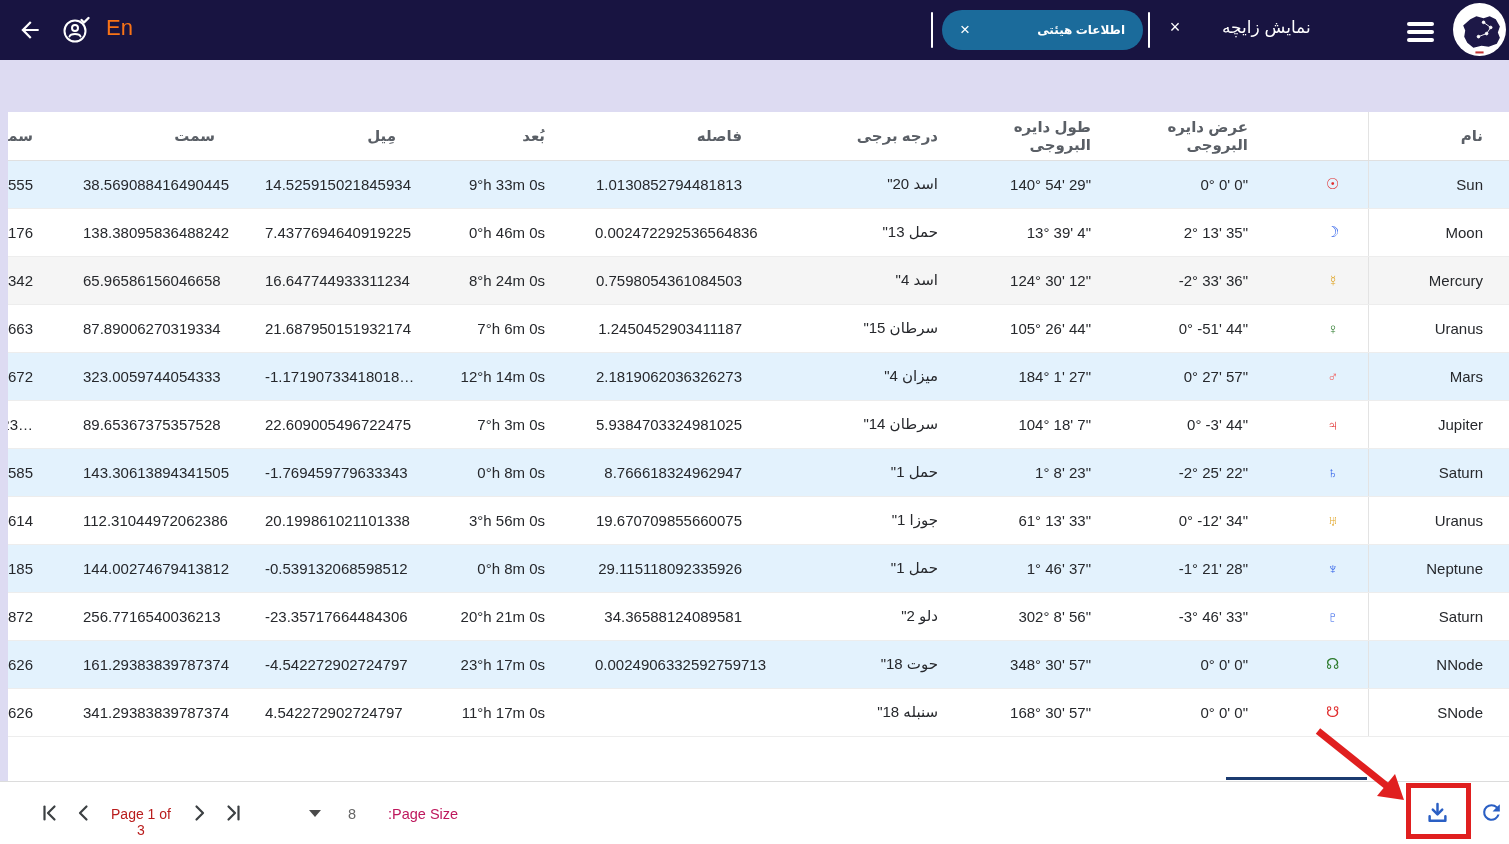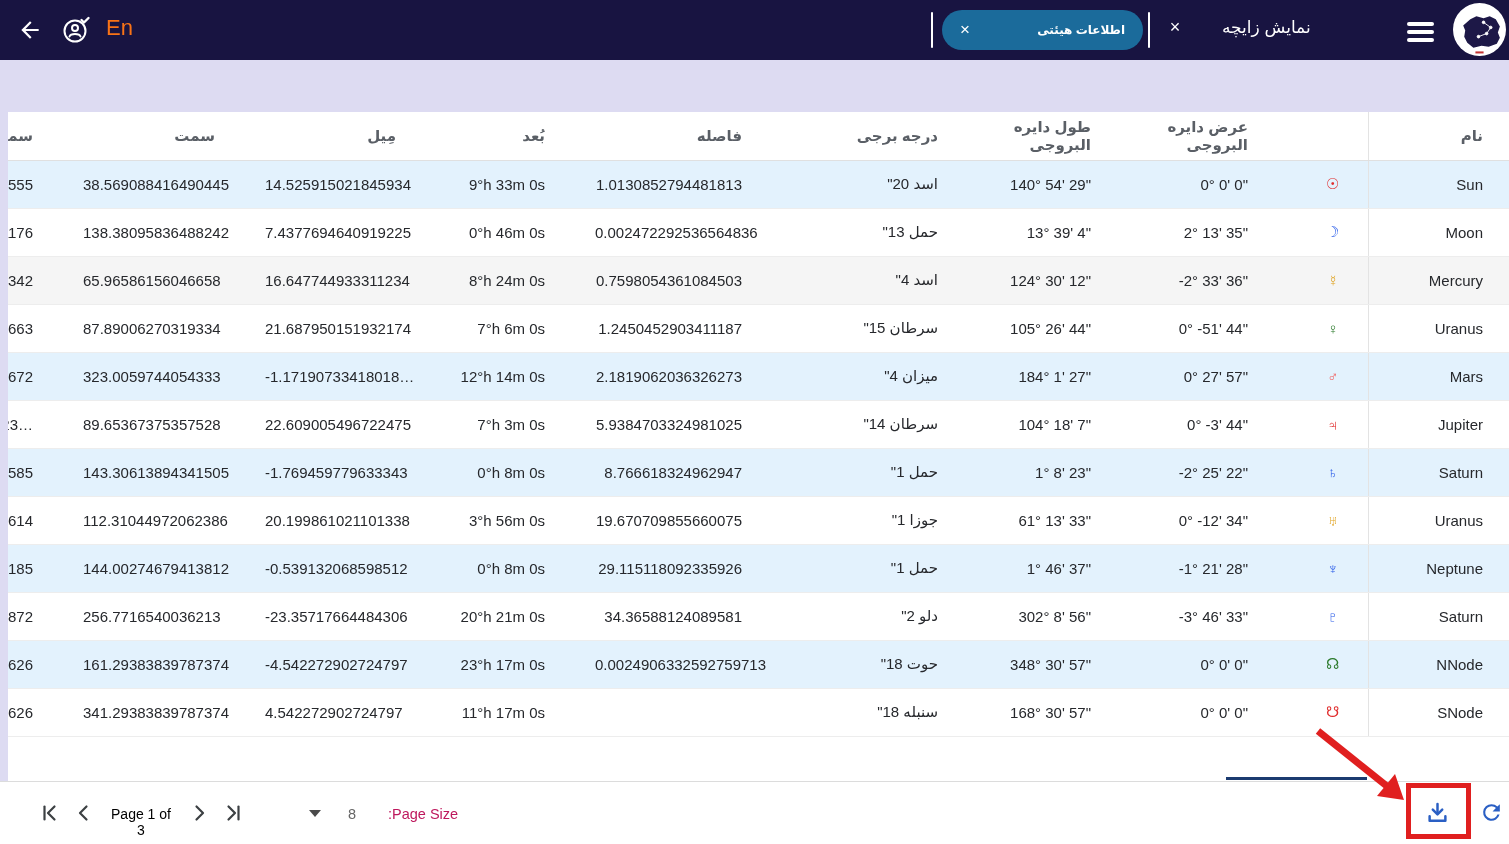--- a/index.html
+++ b/index.html
@@ -41,21 +41,21 @@
     border-left:1px solid #e3e3e3;padding-left:34px; }
   th.c-name { font-size:15px; color:#5a5f66; direction:rtl; }
 
   
   .footer { position:absolute; left:0; right:0; bottom:0; height:63px; background:#fff;
     border-top:1px solid #dcdcdc; z-index:5; }
   .pg-btn { position:absolute; top:801px; width:24px; height:24px; cursor:pointer; z-index:6; }
   .pg-btn svg { stroke:#3c4043; stroke-width:2.2; fill:none; stroke-linecap:round; stroke-linejoin:round; }
   .b-first { left:38px; } .b-prev { left:72px; } .b-next { left:187px; } .b-last { left:221px; }
   .pg-status { position:absolute; left:106px; top:806px; width:70px; text-align:center;
-    font-size:14px; color:#000000; z-index:6; }
+    font-size:14px; color:#b91c1c; z-index:6; }
   .caret { position:absolute; left:309px; top:810px; width:0; height:0; border-left:6px solid transparent;
     border-right:6px solid transparent; border-top:7px solid #4a4a4a; cursor:pointer; z-index:6; }
   .ps-value { position:absolute; left:348px; top:806px; font-size:14.5px; color:#666; z-index:6; }
   .ps-label { position:absolute; left:388px; top:806px; font-size:14.5px; color:#be185d; z-index:6; }
   .dl-btn { position:absolute; left:1424px; top:800px; width:27px; height:27px; cursor:pointer; z-index:6; }
   .rf-btn { position:absolute; left:1479px; top:800px; width:25px; height:25px; cursor:pointer; z-index:6; }
 
   .navy-bar { position:absolute; left:1226px; top:777px; width:141px; height:3px; background:#1b3b70; z-index:7; }
   .overlay { position:absolute; left:0; top:0; width:1509px; height:844px; pointer-events:none; z-index:50; }
 </style>

